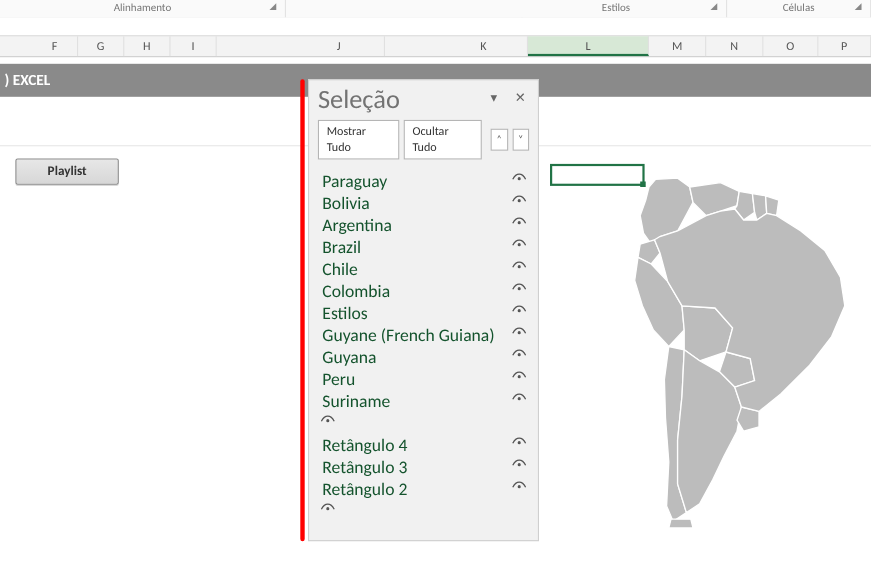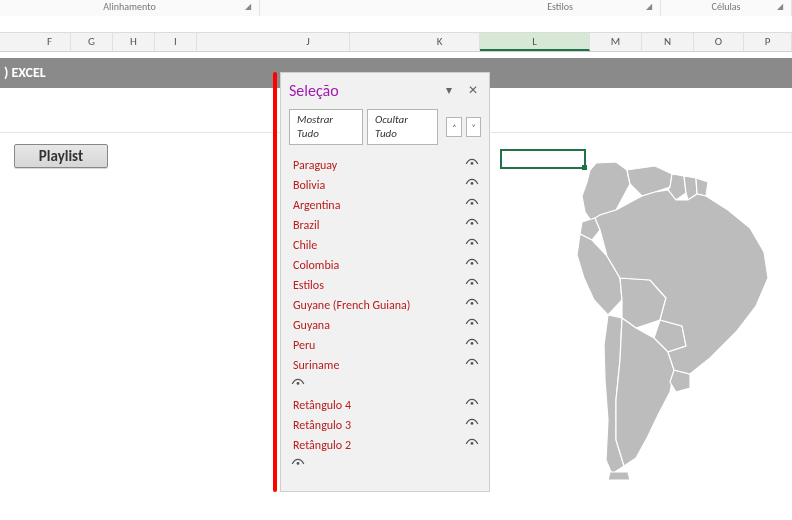--- a/index.html
+++ b/index.html
@@ -103,21 +103,21 @@
   }
 
   
   .playlist-btn {
     position: absolute;
     left: 14px; top: 144px;
     width: 92px; height: 22px;
     background: linear-gradient(#e7e7e7, #d7d7d7);
     border: 1px solid #888;
     border-radius: 2px;
-    font-size: 15px;
+    font-size: 12px;
     font-weight: 600;
     color: #333;
     text-align: center;
     line-height: 22px;
     box-shadow: 0 1px 0 rgba(0,0,0,0.15);
   }
 
   
   .red-line {
     position: absolute;
@@ -140,38 +140,37 @@
     box-sizing: border-box;
     padding: 6px 8px 8px 8px;
   }
   .sel-pane .hdr {
     display: flex;
     align-items: center;
     height: 22px;
   }
   .sel-pane .hdr .title {
     flex: 1;
-    color: #a21caf;
-    font-size: 16px;
+    color: #737373;
+    font-size: 24px;
     font-weight: 400;
   }
   .sel-pane .hdr .arrow, .sel-pane .hdr .close {
     width: 16px; height: 16px;
     margin-left: 8px;
     color: #666;
     font-size: 12px;
     line-height: 16px;
     text-align: center;
   }
   .sel-pane .btn-row {
     display: flex;
     gap: 4px;
     margin-top: 8px;
     align-items: center;
-    font-style: italic;
   }
   .sel-pane .btn {
     background: #fff;
     border: 1px solid #b5b5b5;
     font-size: 11px;
     color: #333;
     padding: 3px 7px;
     line-height: 14px;
   }
   .sel-pane .tinybtn {
@@ -184,22 +183,22 @@
     color: #555;
     box-sizing: border-box;
   }
   .sel-pane .list {
     margin-top: 10px;
   }
   .sel-pane .item {
     display: flex;
     align-items: center;
     height: 20px;
-    font-size: 12px;
-    color: #b91c1c;
+    font-size: 16px;
+    color: #14532d;
   }
   .sel-pane .item .name {
     flex: 1;
     padding-left: 4px;
     white-space: nowrap;
     overflow: hidden;
     text-overflow: ellipsis;
   }
   .sel-pane .item .eye {
     width: 18px;

